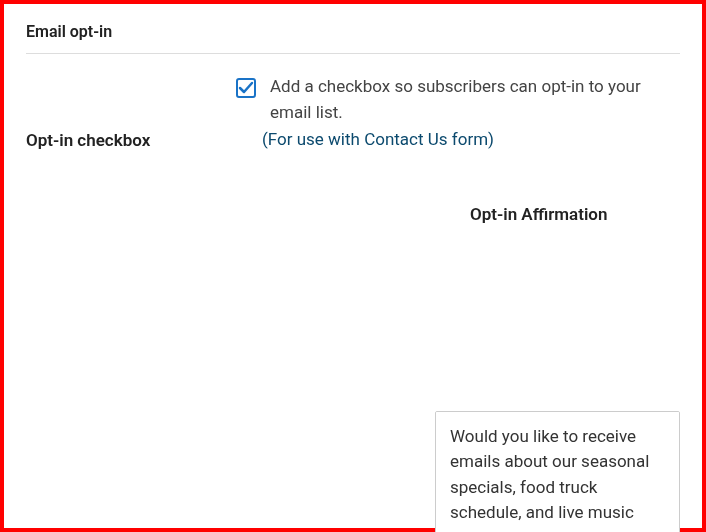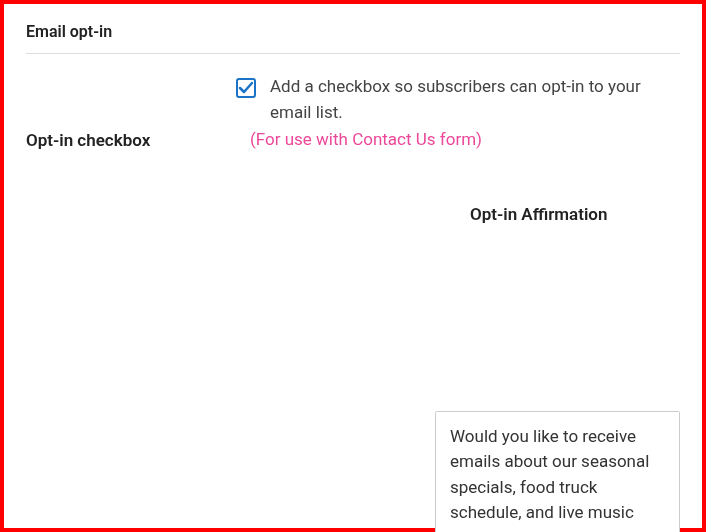--- a/index.html
+++ b/index.html
@@ -68,22 +68,22 @@
       margin-top: 4px;
       cursor: pointer;
     }
     .checkbox svg {
       position: absolute;
       top: -1px;
       left: -1px;
     }
     .checkbox-text {}
     .sub-note {
-      margin-left: 14px;
-      color: #ec4899;
+      margin-left: 26px;
+      color: #0c4a6e;
       margin-top: 2px;
     }
     .textarea-wrap {
       position: relative;
       width: 100%;
     }
     textarea {
       width: 100%;
       height: 150px;
       border: 1px solid #ccc;

